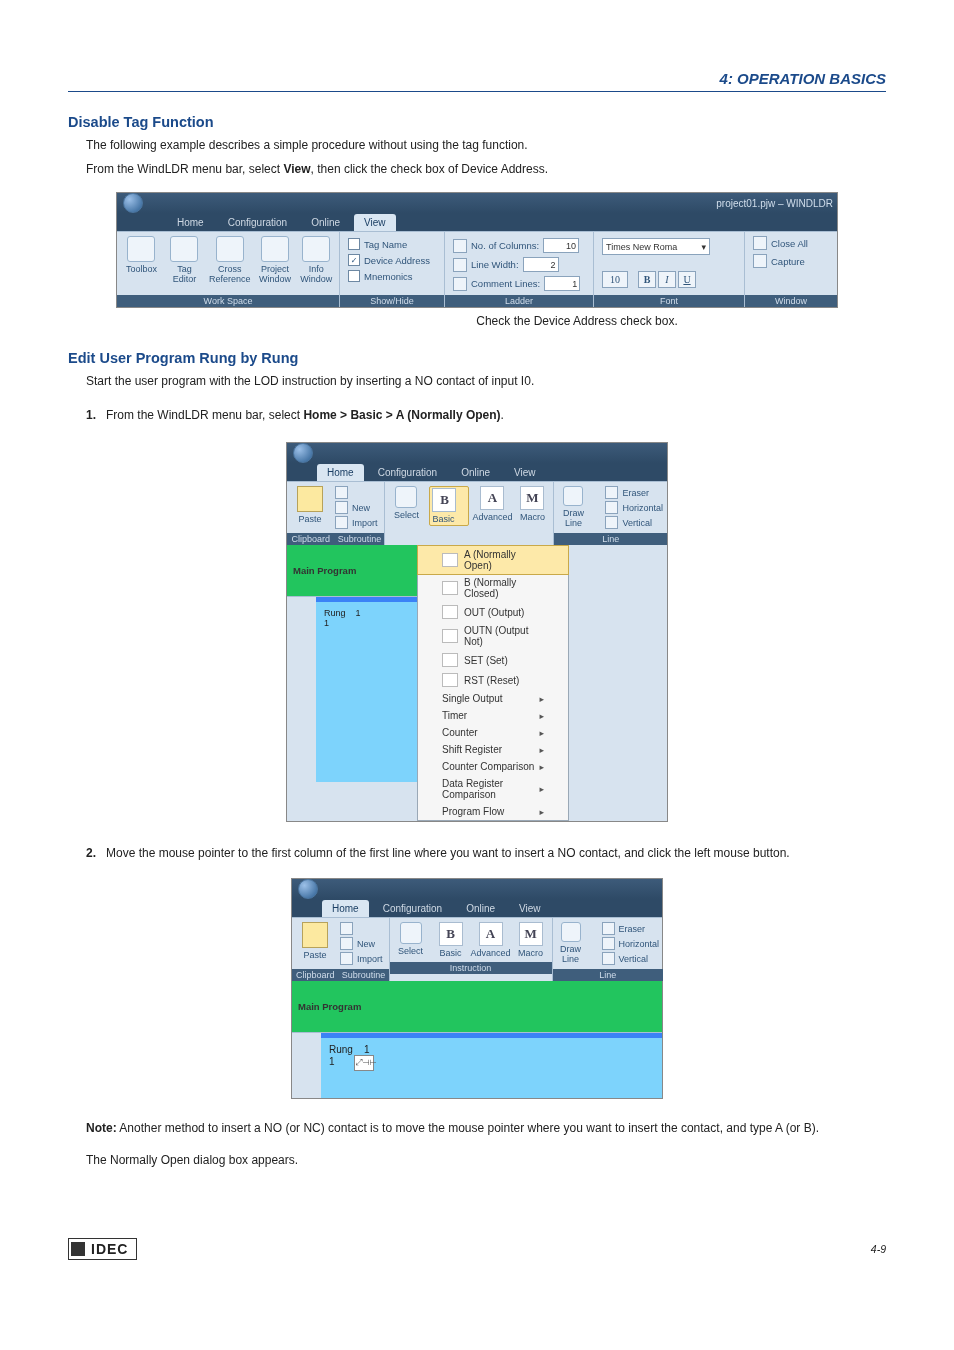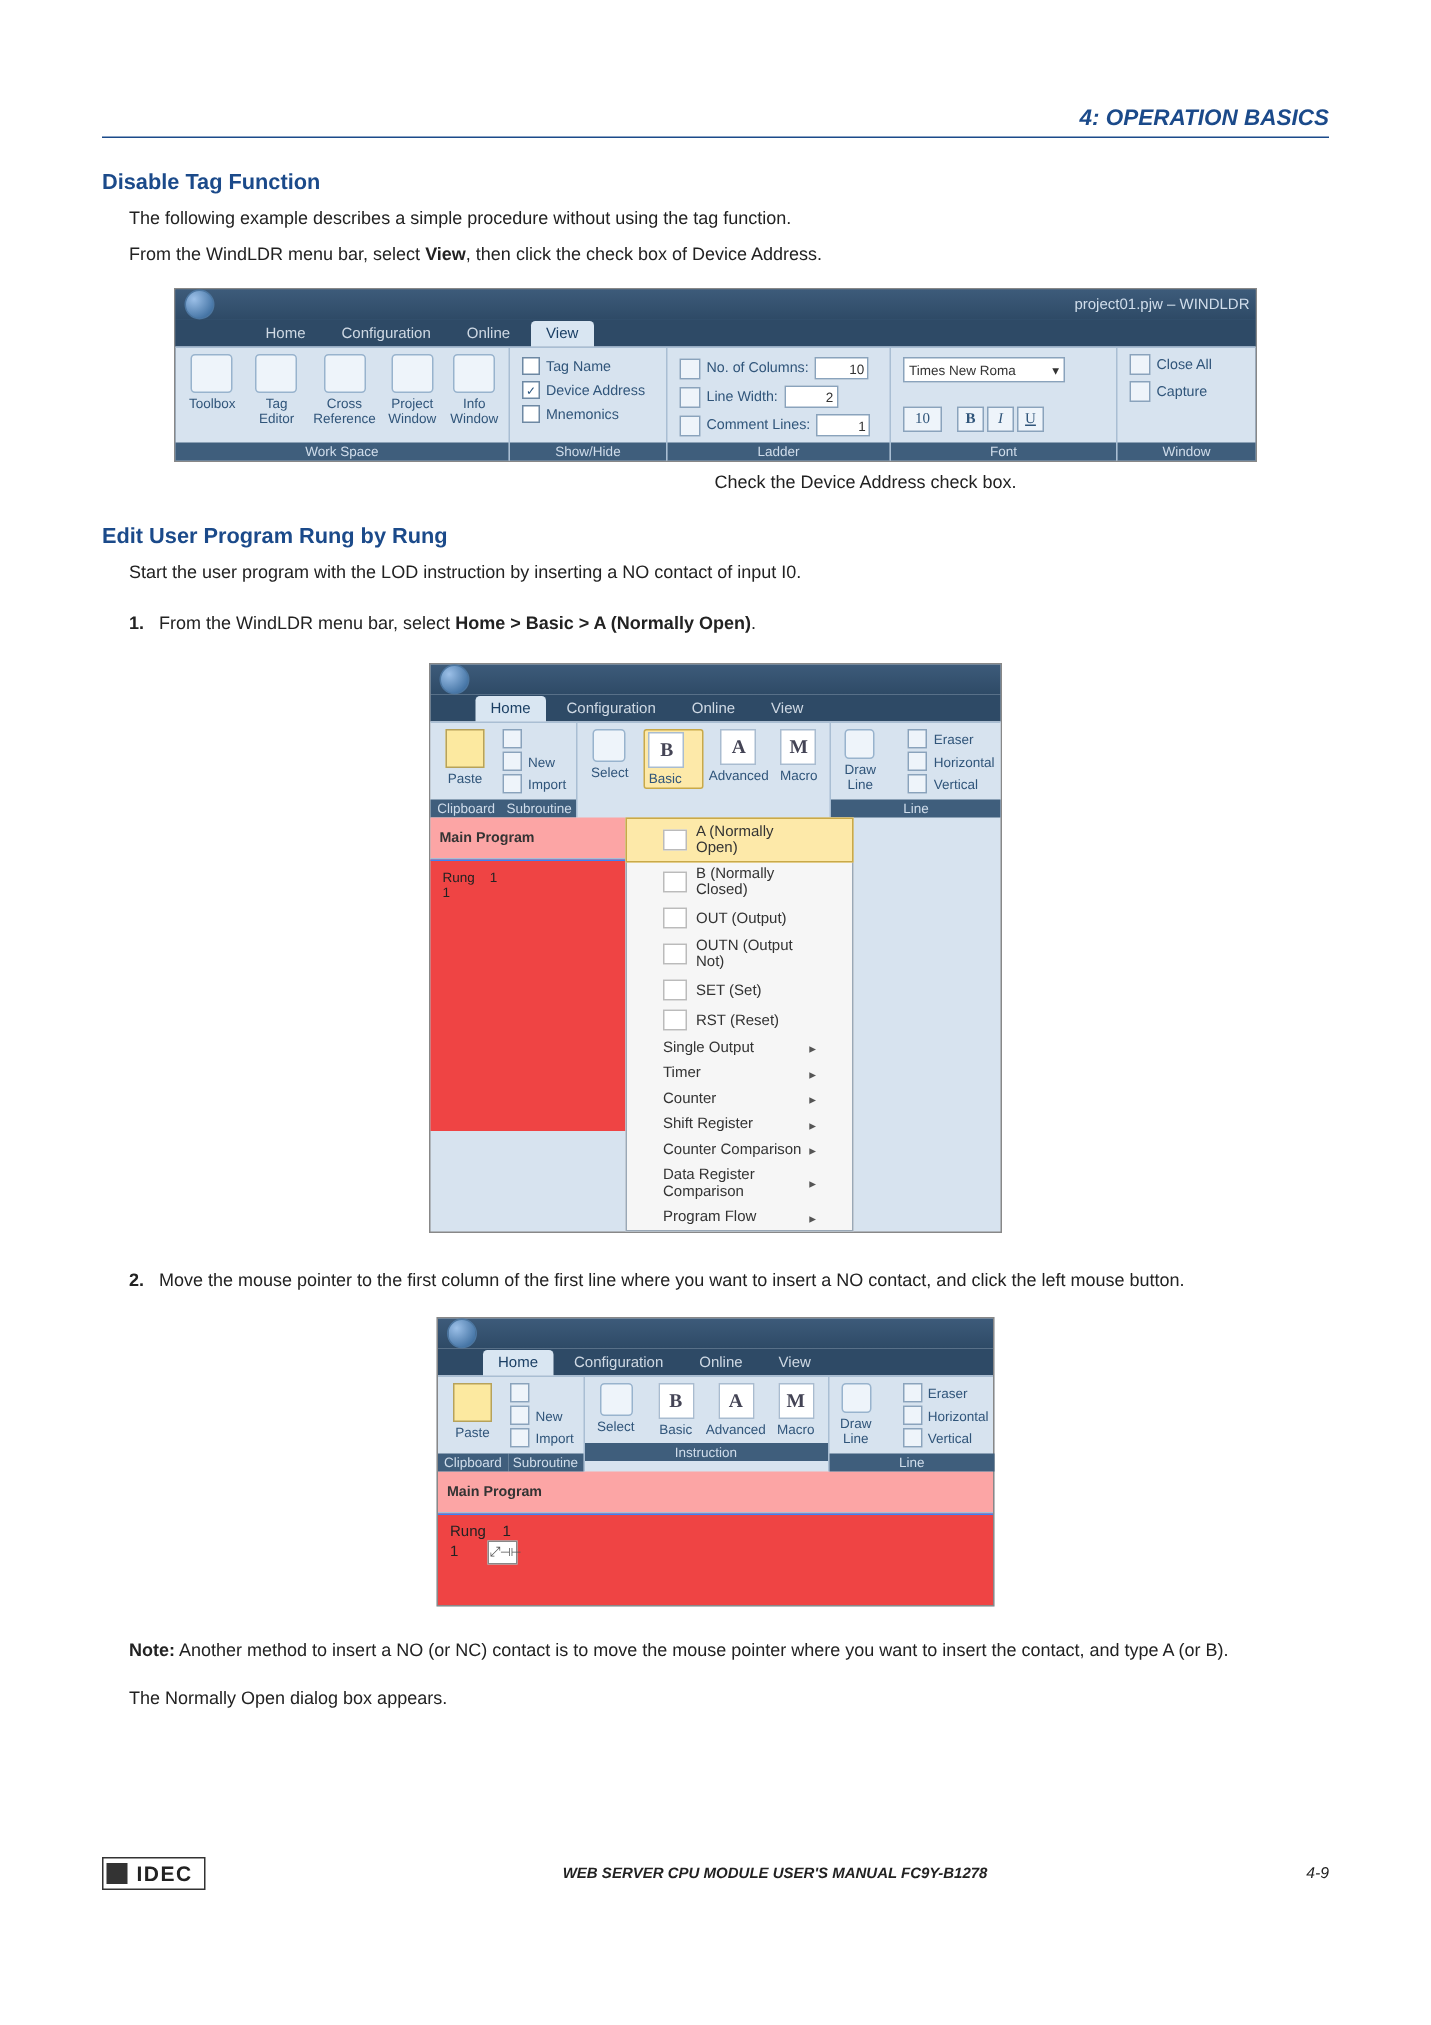--- a/index.html
+++ b/index.html
@@ -274,28 +274,29 @@
 
   
   .shot3 {
     width: 370px;
     margin: 8px auto 14px auto;
     border:1px solid #888;
     font-size:10px;
     background:#d7e3ef;
   }
   .s3-ladder {
-    background:#ef4444;
+    background:#7dd3fc;
     padding:6px 8px 14px 8px;
-    border-top:1px solid #3b82f6;
+    border-top:5px solid #3b82f6;
     min-height: 40px;
+    margin-left: 29px;
   }
   .s3-titlebar {
-    background:#fca5a5; border-bottom:1px solid #a9bed3;
-    padding:8px 6px; font-weight:bold; font-size:9.5px; color:#333;
+    background:#22c55e; border-bottom:1px solid #a9bed3;
+    padding:20px 6px; font-weight:bold; font-size:9.5px; color:#333;
   }
   .cursor-icon {
     display:inline-block; width:18px; height:14px; border:1px solid #888; background:#fff;
     margin-left:6px; font-size:9px; text-align:center; line-height:13px; color:#555;
   }
 
   .flex-grow { flex: 1; }
 
   
   .footerbar {
@@ -740,17 +741,16 @@
   </div>
   <div class="indent1" style="margin-top:8px">The Normally Open dialog box appears.</div>
 
   <div class="flex-grow"></div>
 
   <div class="footerbar">
     <div class="idec-logo">
       <span class="idec-sq"></span>
       <span>IDEC</span>
     </div>
-    <div class="footer-center">WEB SERVER CPU MODULE USER'S MANUAL  FC9Y-B1278</div>
     <div class="footer-right">4-9</div>
   </div>
 
 </div>
 
 </body></html>

